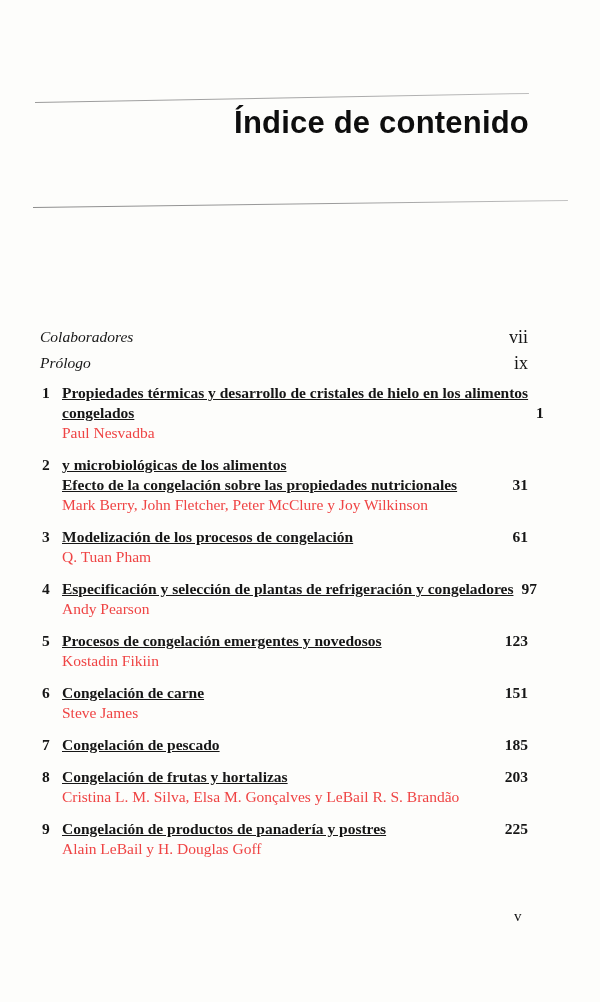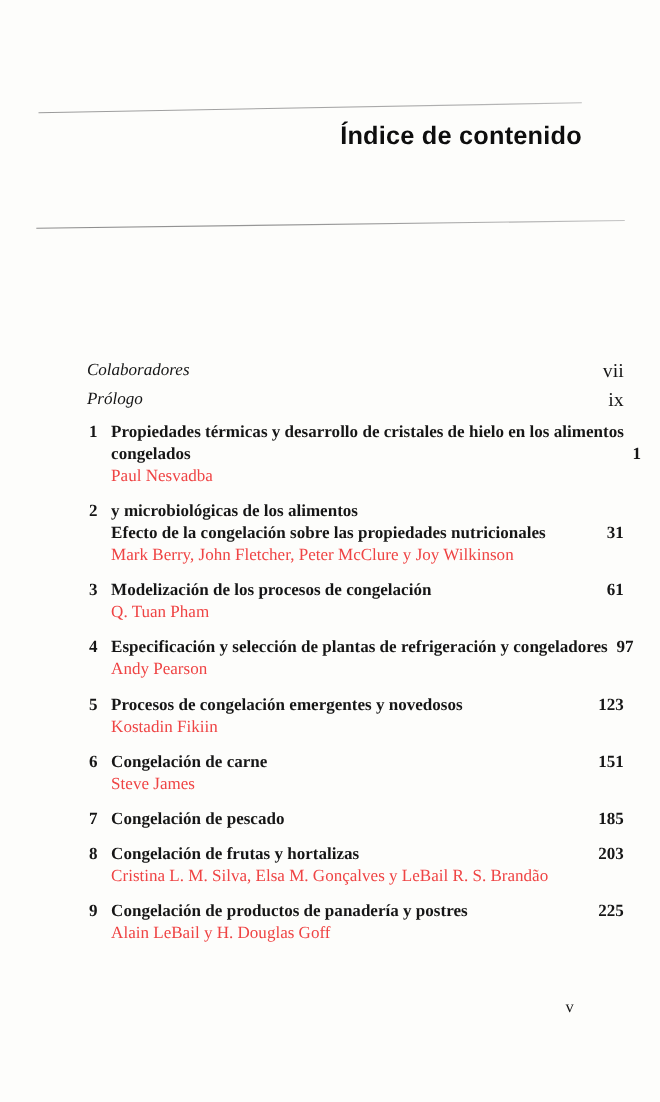--- a/index.html
+++ b/index.html
@@ -26,50 +26,49 @@
     transform: rotate(-0.75deg);
     background: linear-gradient(90deg, #8d8d8d 0%, #9a9a9a 55%, #c3c3c3 100%);
   }
 
   .title {
     position: absolute;
     top: 109px; right: 71px;
     margin: 0;
     font-family: "Liberation Sans", sans-serif;
     font-weight: bold;
-    font-size: 23px;
+    font-size: 31px;
     line-height: 28px;
     letter-spacing: 0.2px;
     color: #0e0e0e;
     white-space: nowrap;
   }
 
   .toc {
     position: absolute;
     left: 40px; top: 327px; width: 488px;
     font-size: 15.5px;
     line-height: 20px;
-    margin-left: 39px;
   }
 
   .fm-row { display: flex; margin-bottom: 6px; font-style: italic; }
   .fm-label { white-space: nowrap; }
   .fm-page { margin-left: auto; font-style: normal; font-size: 18px; }
 
   .chapters { margin-top: 10px; }
   .ch-row { margin-bottom: 12px; }
   .ch-head { display: flex; }
   .ch-num {
     flex: none; width: 22px;
     padding-left: 2px;
     box-sizing: border-box;
     font-weight: bold;
     align-self: flex-start;
   }
-  .ch-titles { flex: none; font-weight: bold; white-space: nowrap; }
+  .ch-titles { flex: none; font-weight: bold; white-space: nowrap; text-decoration: underline; }
   .ch-page { margin-left: auto; align-self: flex-end; font-weight: bold; padding-left: 8px; }
   .ch-authors { margin-left: 22px; color: #ef4444; }
   .ch-authors div { white-space: nowrap; }
 
   .folio {
     position: absolute;
     left: 514px; top: 908px;
     font-size: 15px;
     letter-spacing: 0.5px;
   }

